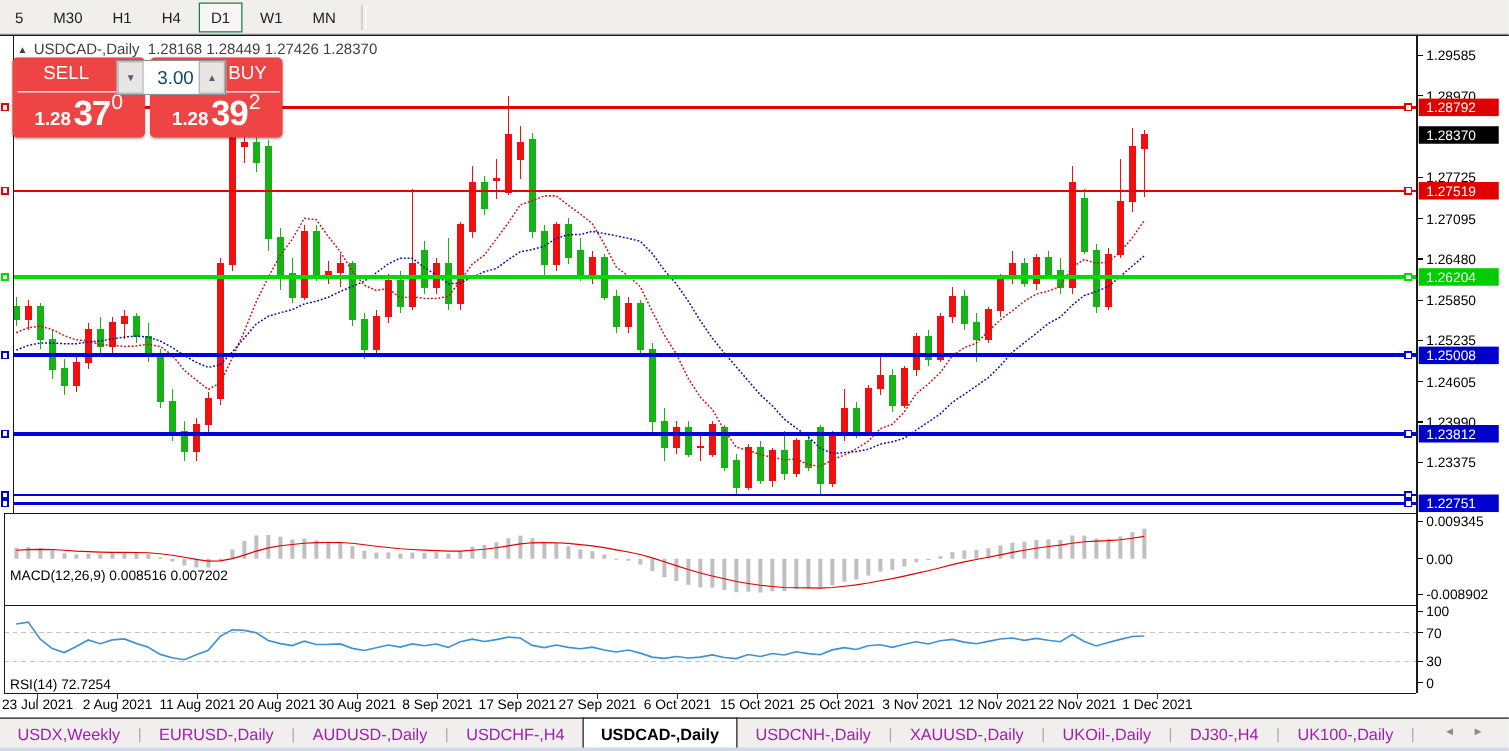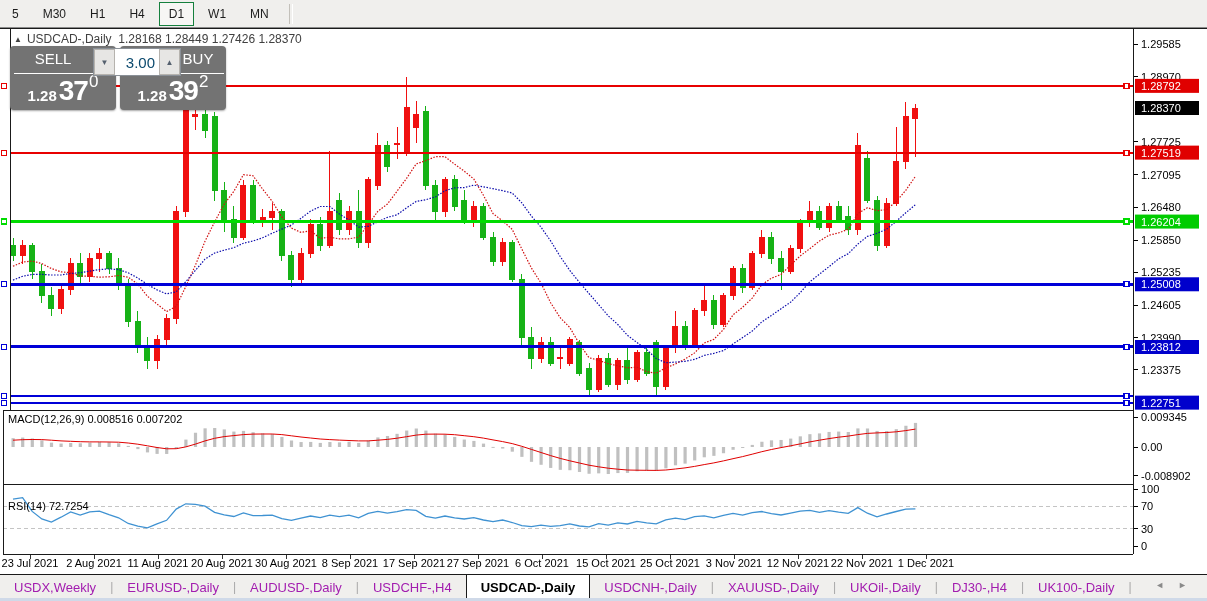--- a/index.html
+++ b/index.html
@@ -8,24 +8,24 @@
   .toolbar{position:absolute;left:0;top:0;width:1207px;height:27px;background:#f0efed;
     border-bottom:1px solid #8a8a8a;display:flex;align-items:center;z-index:5;}
   .tfbtn{font-size:12px;color:#1c1c1c;padding:4px 9px;margin:0 2px;border:1px solid transparent;cursor:default;}
   .tfbtn.active{background:#f7f6f4;border:1px solid #15803d;}
   .tbsep{width:2px;height:20px;margin-left:8px;border-left:1px solid #c3c0ba;border-right:1px solid #ffffff;}
   
   #chart-svg{position:absolute;left:0;top:0;z-index:1;}
   
   .chart-title{position:absolute;left:14px;top:32px;font-size:12px;color:#404040;z-index:4;}
   .chart-title .tri{font-size:8px;vertical-align:1px;margin-right:5px;}
-  .ind-label{position:absolute;left:8px;font-size:11px;color:#000;z-index:4;}
+  .ind-label{position:absolute;left:8px;font-size:11px;color:#000;z-index:4;margin-top:42px;}
   
   .trade-panel{position:absolute;left:10px;top:46px;width:216px;height:66px;z-index:6;}
-  .tp-block{position:absolute;top:0;height:64px;width:106px;background:#737373;border-radius:4px;
+  .tp-block{position:absolute;top:0;height:64px;width:106px;background:#ef4444;border-radius:4px;
     box-shadow:0 1px 2px rgba(0,0,0,.35);}
   .tp-left{left:0;} .tp-right{left:110px;}
   .tp-btn{position:absolute;top:0;height:26px;line-height:26px;color:#fff;font-size:15px;
     text-align:center;cursor:pointer;}
   .tp-btn.sell{left:0;width:86px;} .tp-btn.buy{right:0;width:56px;}
   .tp-sep{position:absolute;top:27px;height:1px;background:#fff;}
   .tp-left .tp-sep{left:4px;right:20px;} .tp-right .tp-sep{left:58px;right:2px;}
   .tp-price{position:absolute;left:0;right:0;bottom:2px;height:36px;display:flex;
     justify-content:center;align-items:flex-end;color:#fff;margin-top:28px;}
   .p-small{font-size:15px;font-weight:bold;margin-right:2px;margin-bottom:4px;}

